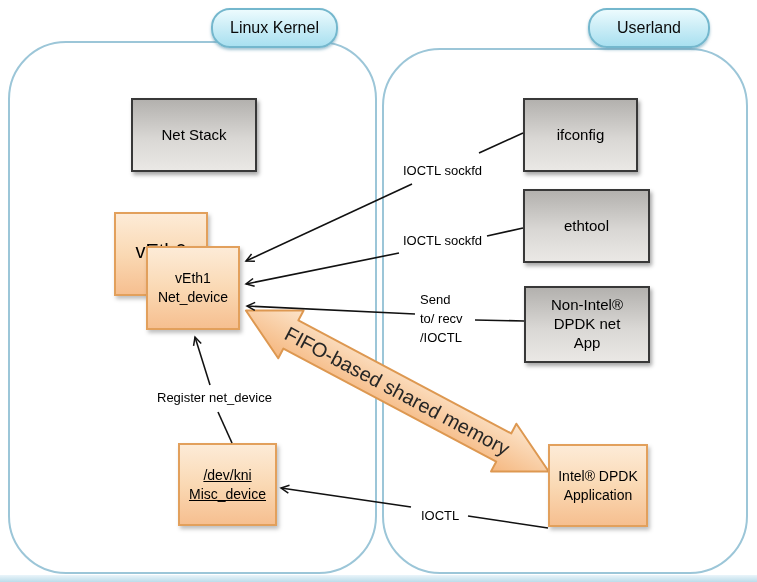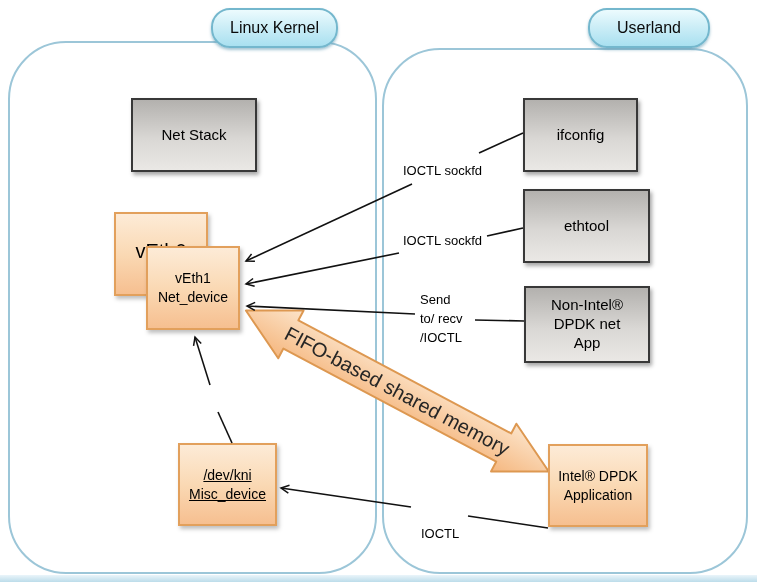--- a/index.html
+++ b/index.html
@@ -68,21 +68,21 @@
   
   .edges { position:absolute; left:0; top:0; z-index:5; pointer-events:none; }
   .elabel {
     position:absolute; z-index:5; font-size:13px; color:#000;
     white-space:nowrap; line-height:19px;
   }
   #lbl-ioctl1   { left:403px; top:161px; }
   #lbl-ioctl2   { left:403px; top:231px; }
   #lbl-send     { left:420px; top:290px; }
   #lbl-register { left:157px; top:388px; }
-  #lbl-ioctl3   { left:421px; top:524px; }
+  #lbl-ioctl3   { left:421px; top:506px; }
 </style>
 </head>
 <body>
 
 <div class="stage">
 
   <div class="container" id="cont-kernel"></div>
   <div class="container" id="cont-user"></div>
   <div class="bottom-strip"></div>
 
@@ -158,15 +158,16 @@
     </g>
   </svg>
 
   <div class="elabel" id="lbl-ioctl1">IOCTL sockfd</div>
   <div class="elabel" id="lbl-ioctl2">IOCTL sockfd</div>
   <div class="elabel" id="lbl-send">
     <div>Send</div>
     <div>to/ recv</div>
     <div>/IOCTL</div>
   </div>
+  <div class="elabel" id="lbl-register">Register net_device</div>
   <div class="elabel" id="lbl-ioctl3">IOCTL</div>
 
 </div>
 
 </body></html>

